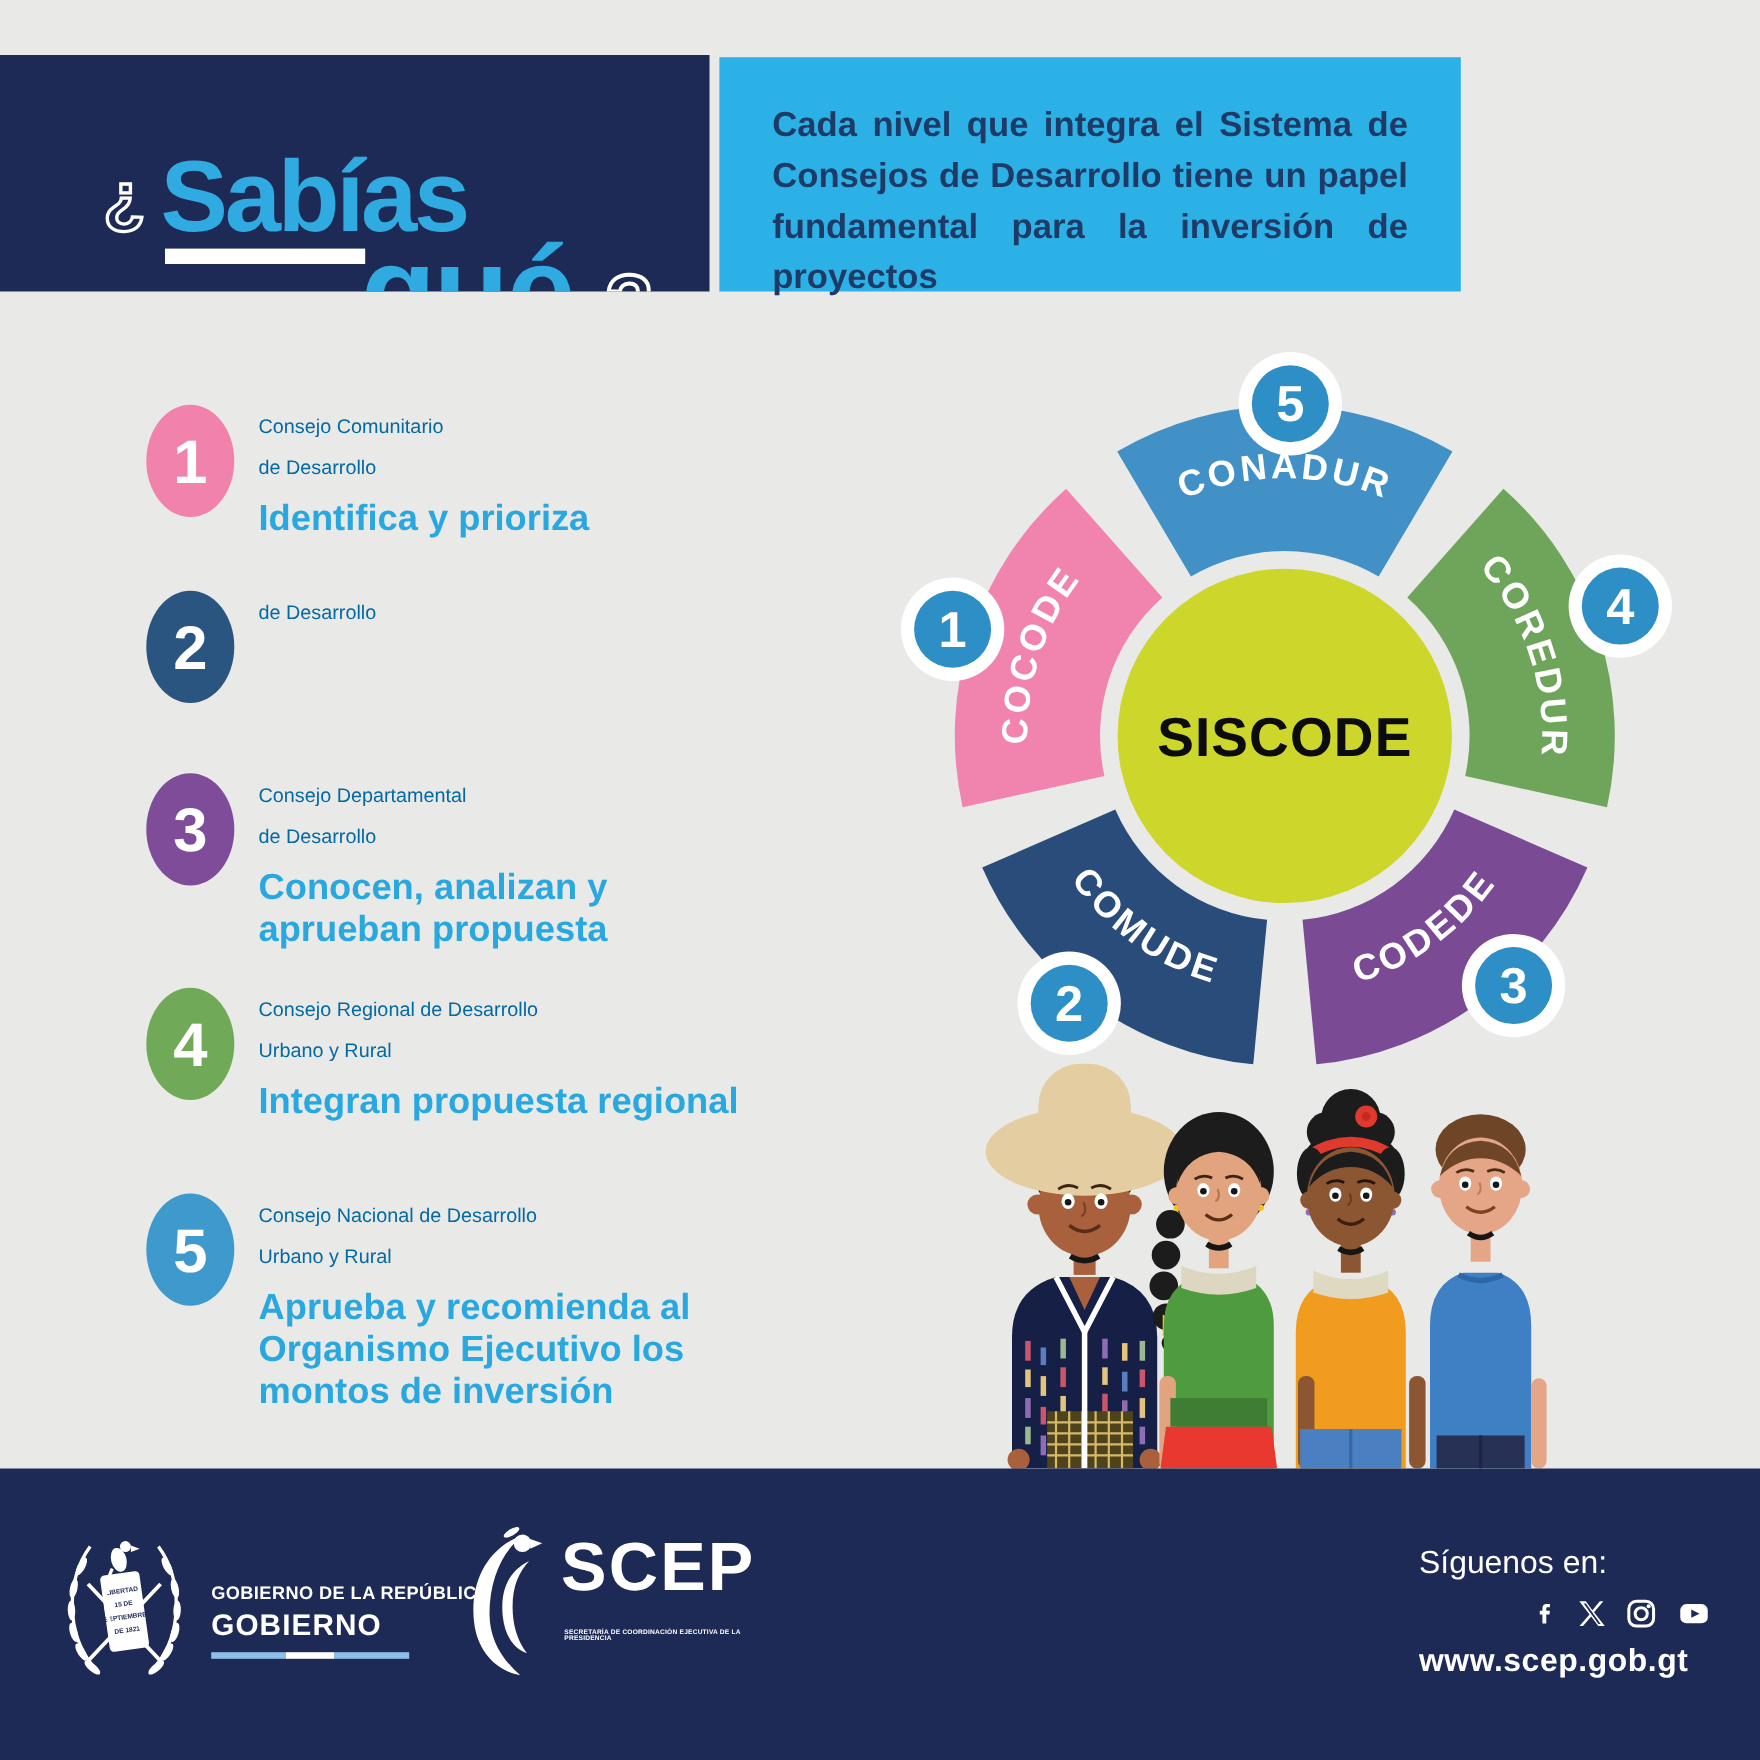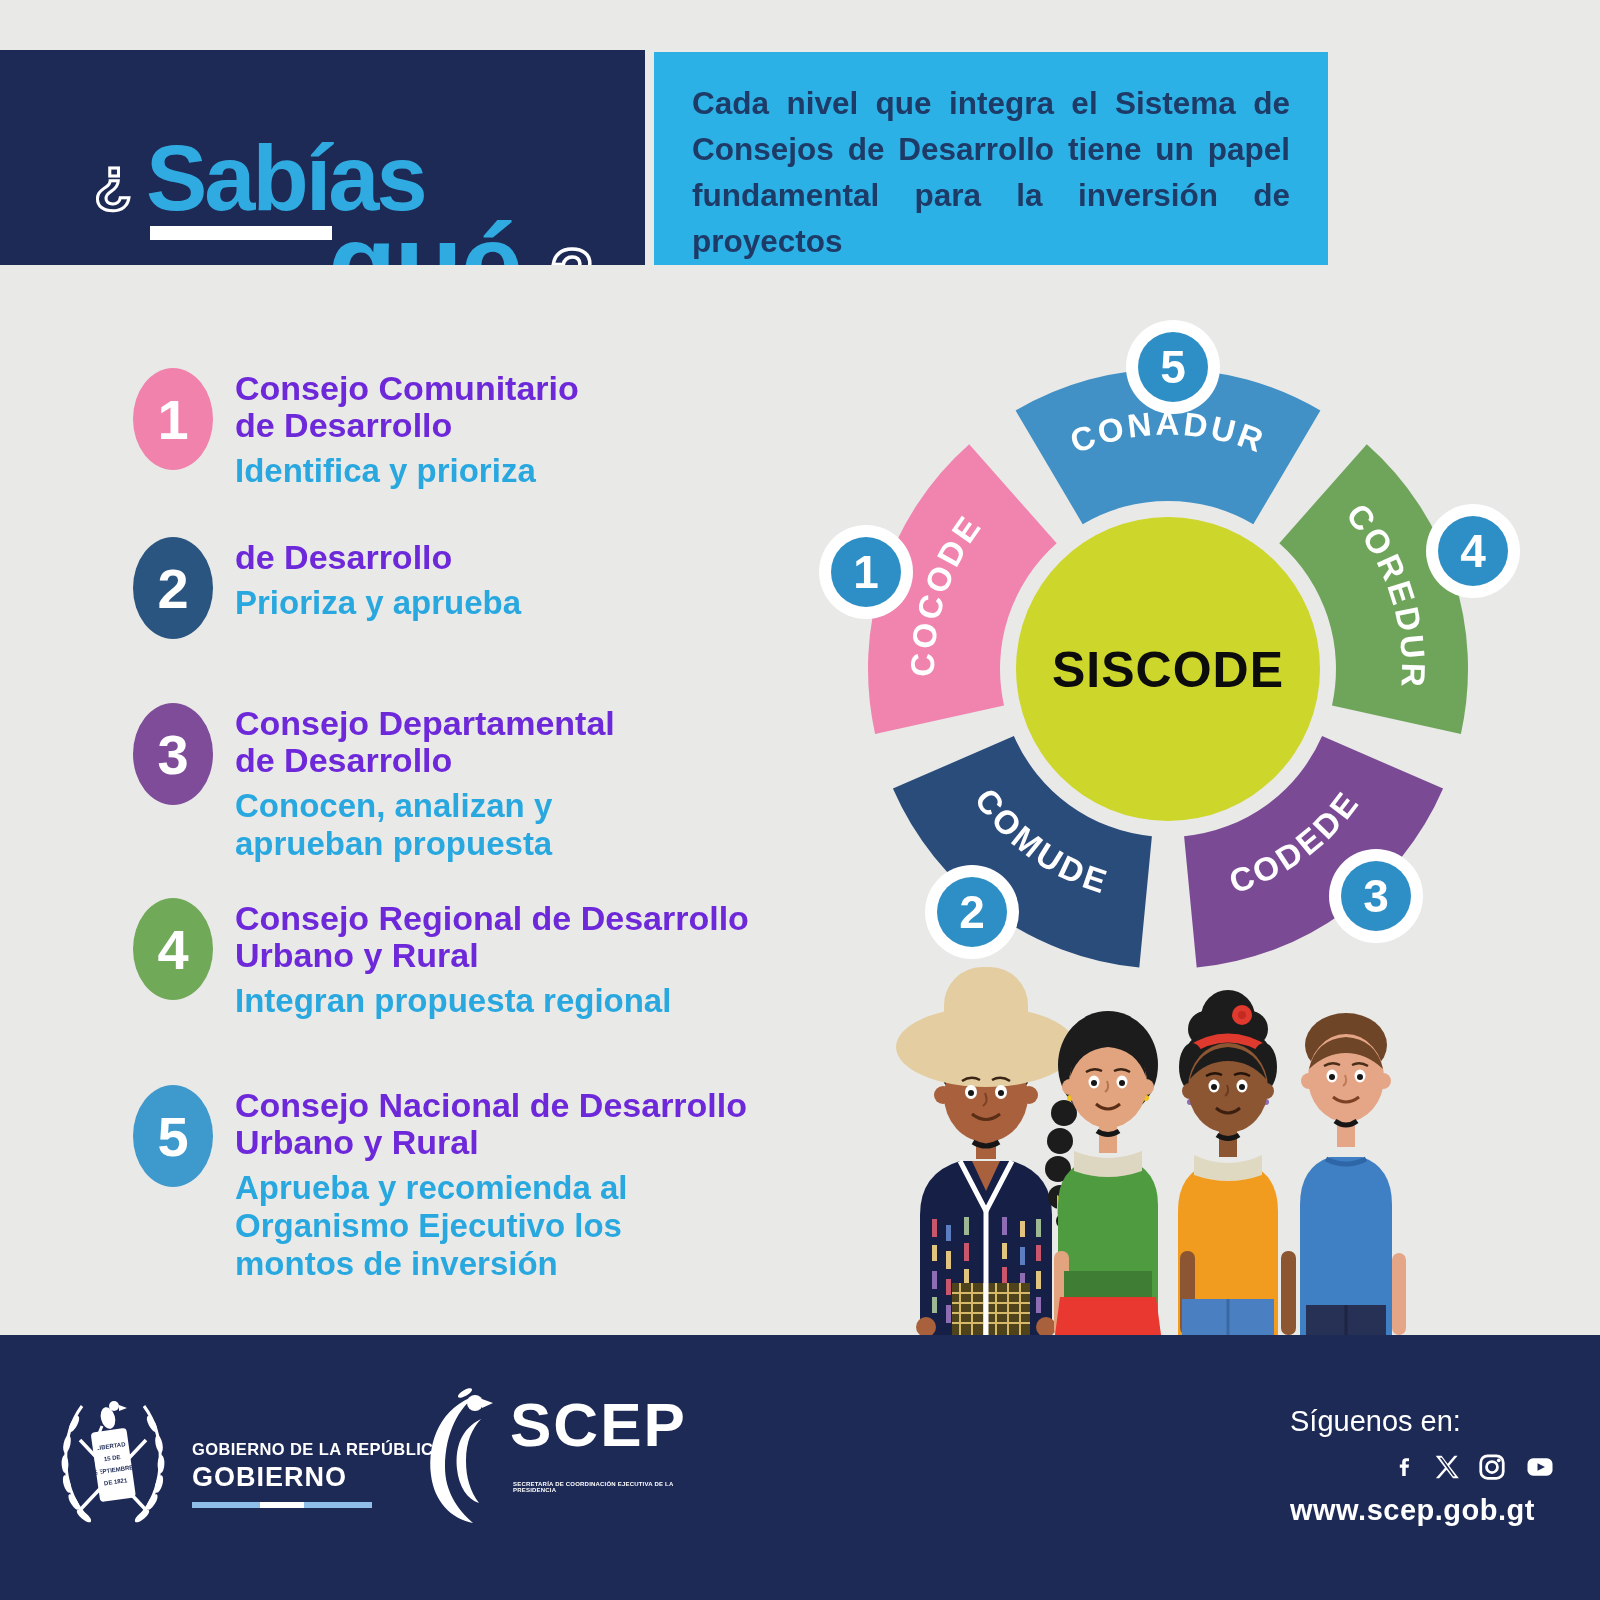--- a/index.html
+++ b/index.html
@@ -2,29 +2,29 @@
 <html><head>
 <meta charset="utf-8">
 <style>
   html,body{margin:0;padding:0;background:#d8d8d8;}
   .page{position:relative;width:1600px;height:1600px;overflow:hidden;background:#E9E9E8;
         font-family:"Liberation Sans","DejaVu Sans",sans-serif;}
   
   .hdr-navy{position:absolute;left:0;top:50px;width:645px;height:215px;background:#1E2A56;}
   .hdr-callout{position:absolute;left:654px;top:52px;width:674px;height:213px;background:#2CB1E6;
                box-sizing:border-box;padding:24px 34px;}
-  .hdr-callout p{margin:4px;font-size:31.5px;line-height:46px;font-weight:bold;color:#1E3A66;
+  .hdr-callout p{margin:14px;font-size:31.5px;line-height:46px;font-weight:bold;color:#1E3A66;
                  text-align:justify;}
   
   .level{position:absolute;left:133px;display:flex;align-items:flex-start;}
   .marker{width:80px;height:102px;border-radius:50%;display:flex;align-items:center;justify-content:center;
           color:#fff;font-size:56px;font-weight:bold;flex:0 0 80px;}
   .m1{background:#F082AC}.m2{background:#2A5580}.m3{background:#7E4C99}.m4{background:#70A957}.m5{background:#3E99CD}
   .lvl-text{margin-left:22px;padding-top:2px;}
-  .lvl-name{font-size:34px;line-height:37px;font-weight:bold;color:#6d28d9;}
+  .lvl-name{font-size:18px;line-height:37px;font-weight:normal;color:#0369a1;}
   .lvl-action{margin-top:8px;font-size:33px;line-height:38px;font-weight:bold;color:#29A8E0;white-space:pre-line;}
   
   .diagram{position:absolute;left:808px;top:309px;}
   
   .people{position:absolute;left:868px;top:953px;}
   
   .footer{position:absolute;left:0;top:1335px;width:1600px;height:265px;background:#1E2A56;}
   .emblem{position:absolute;left:48px;top:53px;}
   .gov{position:absolute;left:192px;top:105px;color:#fff;}
   .gov-l1{font-size:16.5px;font-weight:bold;letter-spacing:.4px;}
@@ -64,21 +64,20 @@
       <div class="lvl-name">Consejo Comunitario</div>
       <div class="lvl-name">de Desarrollo</div>
       <div class="lvl-action">Identifica y prioriza</div>
     </div>
   </div>
 
   <div class="level" style="top:537px">
     <div class="marker m2">2</div>
     <div class="lvl-text">
       <div class="lvl-name">de Desarrollo</div>
-      <div class="lvl-action">Prioriza y aprueba</div>
     </div>
   </div>
 
   <div class="level" style="top:703px">
     <div class="marker m3">3</div>
     <div class="lvl-text">
       <div class="lvl-name">Consejo Departamental</div>
       <div class="lvl-name">de Desarrollo</div>
       <div class="lvl-action">Conocen, analizan y
 aprueban propuesta</div>

